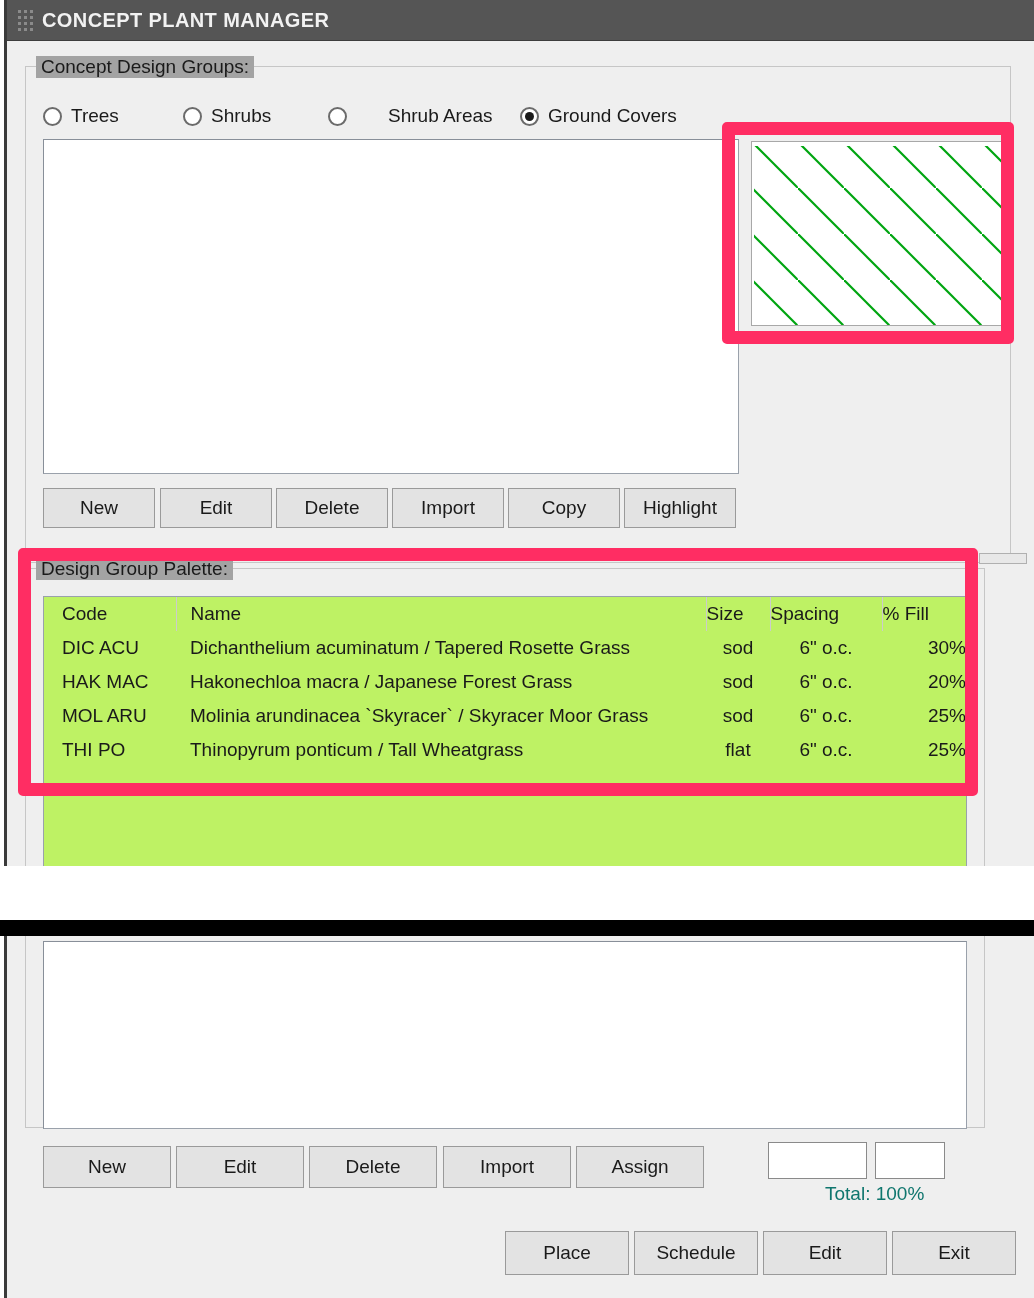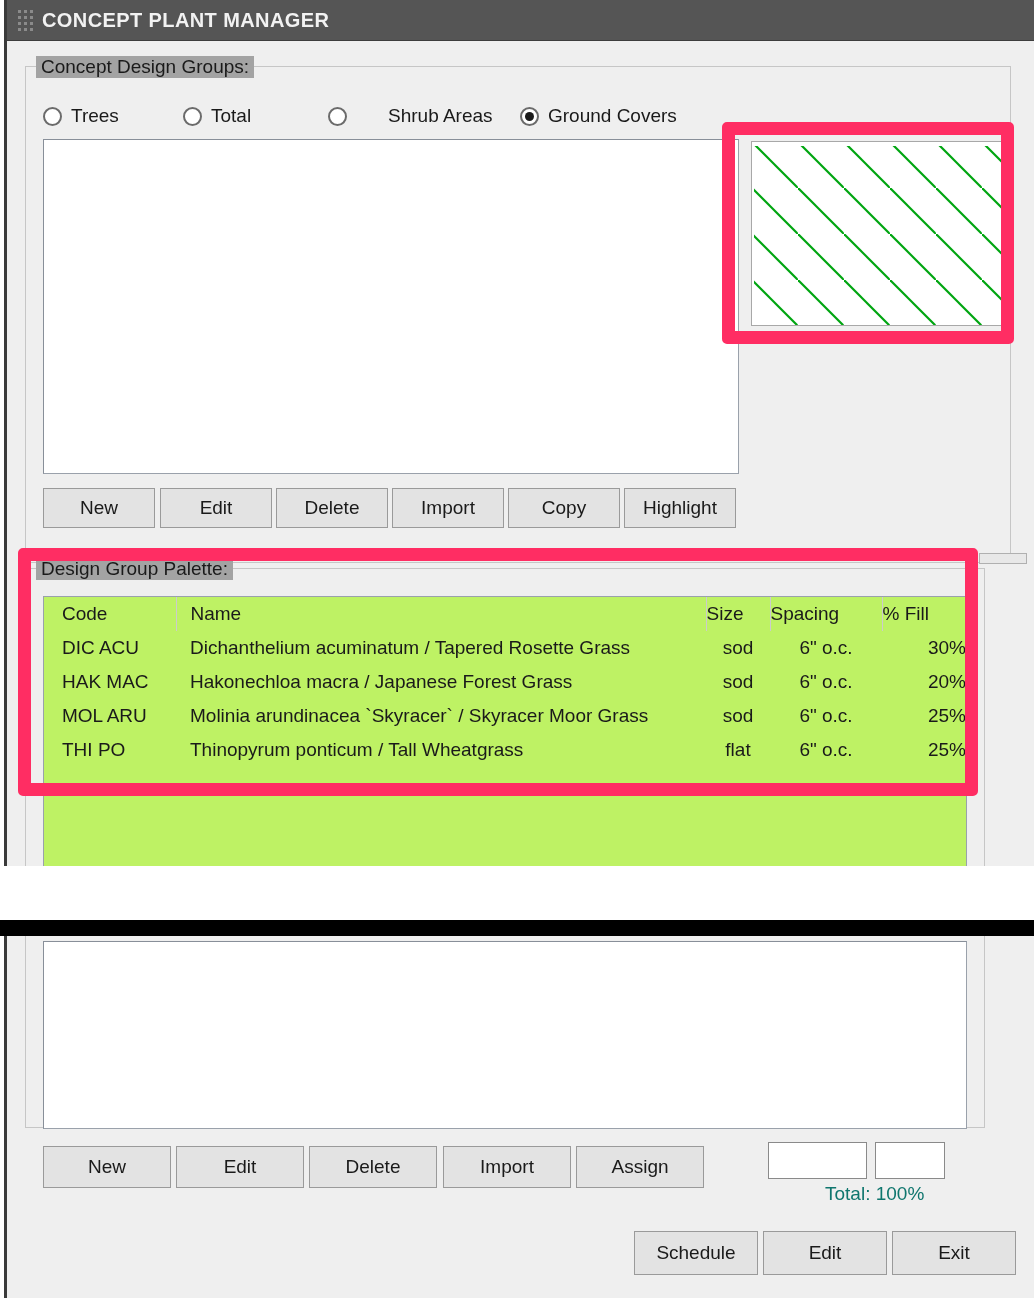--- a/index.html
+++ b/index.html
@@ -246,21 +246,21 @@
         <span class="group-legend">Concept Design Groups:</span>
       </div>
 
       <div class="radio-row" style="left:36px; top:64px;">
         <label class="radio" style="width:140px;">
           <span class="dot"></span>
           <span class="lbl">Trees</span>
         </label>
         <label class="radio" style="width:145px;">
           <span class="dot"></span>
-          <span class="lbl">Total</span>
+          <span class="lbl">Shrubs</span>
         </label>
         <label class="radio" style="width:192px;gap:32px;">
           <span class="dot"></span>
           <span class="lbl">Shrub Areas</span>
         </label>
         <label class="radio">
           <span class="dot on"></span>
           <span class="lbl">Ground Covers</span>
         </label>
       </div>
@@ -341,20 +341,21 @@
       <button class="btn" style="left:36px; top:1105px; width:128px; height:42px;">New</button>
       <button class="btn" style="left:169px; top:1105px; width:128px; height:42px;">Edit</button>
       <button class="btn" style="left:302px; top:1105px; width:128px; height:42px;">Delete</button>
       <button class="btn" style="left:436px; top:1105px; width:128px; height:42px;">Import</button>
       <button class="btn" style="left:569px; top:1105px; width:128px; height:42px;">Assign</button>
 
       <input class="tinput" style="left: 761px; top: 1101px; width: 99px; height: 37px;" value="" placeholder="">
       <input class="tinput" style="left: 868px; top: 1101px; width: 70px; height: 37px;" value="" placeholder="">
       <span class="total-lbl" style="left:818px; top:1142px;">Total: 100%</span>
 
+      <button class="btn" style="left:498px; top:1190px; width:124px; height:44px;">Place</button>
       <button class="btn" style="left:627px; top:1190px; width:124px; height:44px;">Schedule</button>
       <button class="btn" style="left:756px; top:1190px; width:124px; height:44px;">Edit</button>
       <button class="btn" style="left:885px; top:1190px; width:124px; height:44px;">Exit</button>
 
     </div>
   </div>
 
   <div class="whiteband" style="top:866px; height:54px;"></div>
   <div class="stitch" style="top:920px; height:16px;"></div>
 

